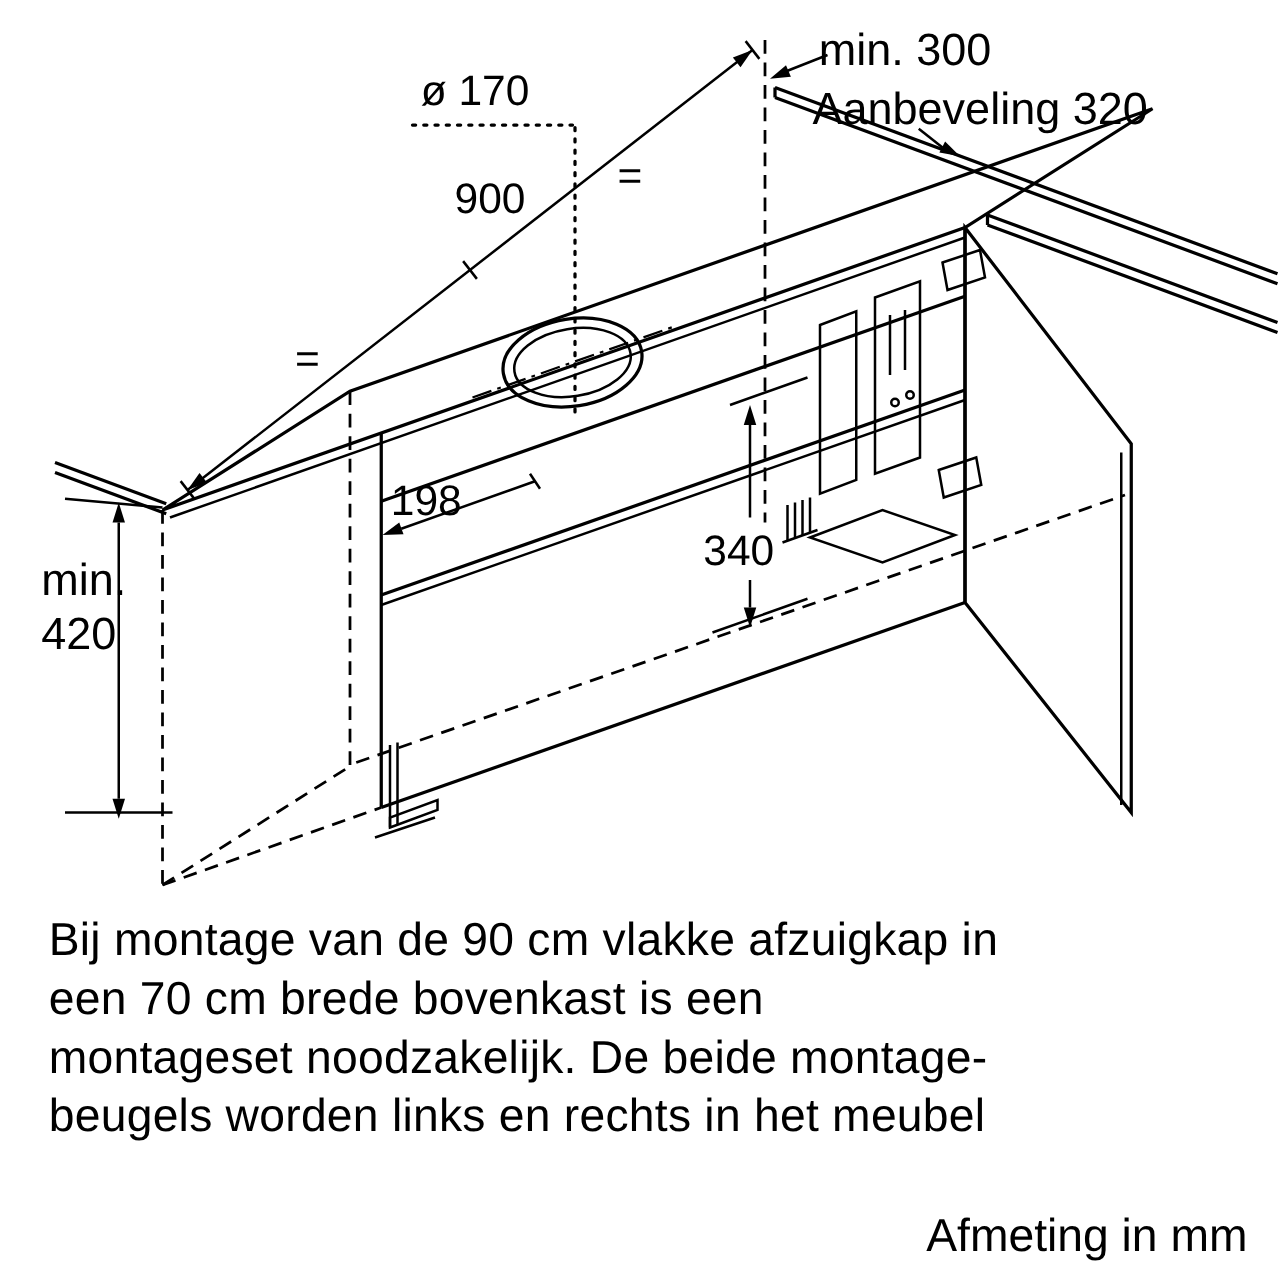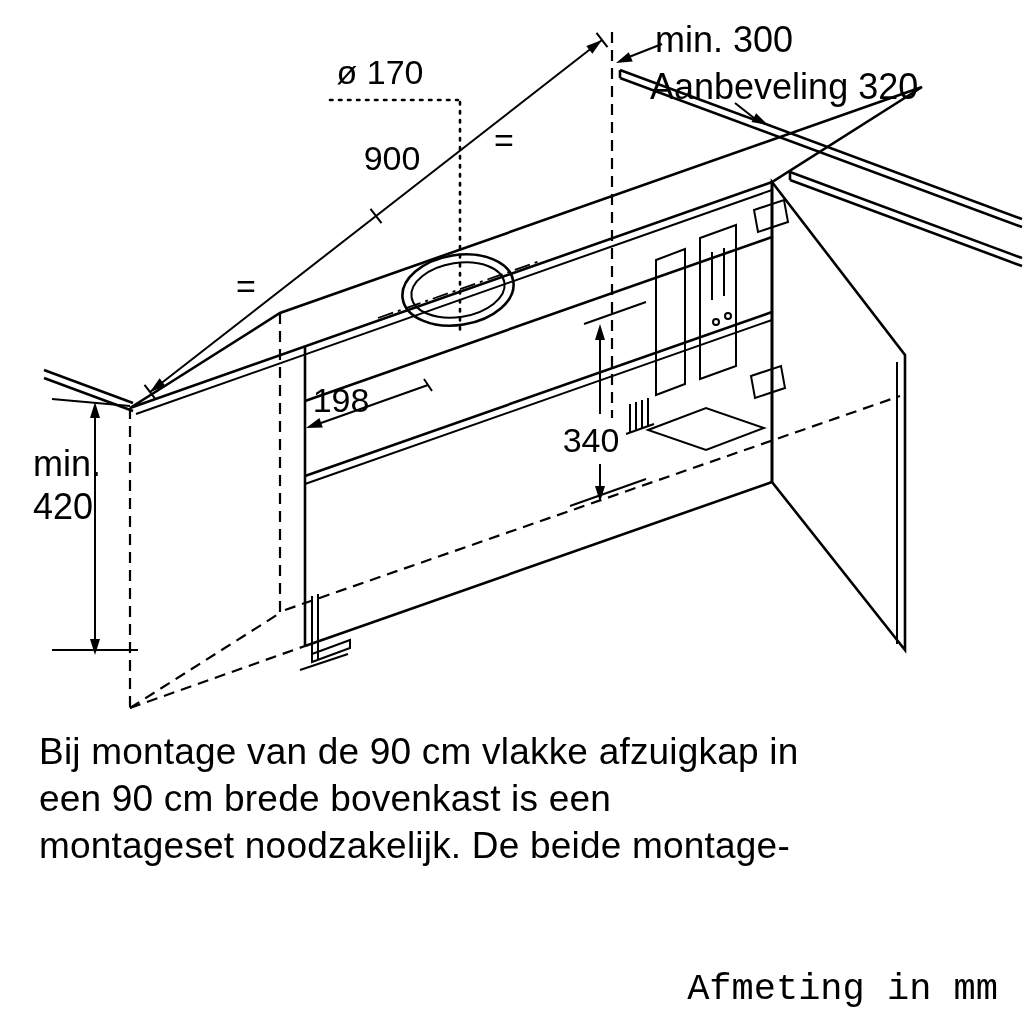--- a/index.html
+++ b/index.html
@@ -10,21 +10,21 @@
   .drawing{position:absolute;left:0;top:0;}
   svg text{font-family:"Liberation Sans",sans-serif;fill:#000;}
   .dim-label{font-size:34px;}
   .dim-label-lg{font-size:36px;}
   .caption{
     position:absolute;left:39px;top:728px;width:980px;
     font-size:37px;line-height:47px;letter-spacing:.2px;
   }
   .caption div{white-space:nowrap;}
   .units-note{
-    position:absolute;right:26px;top:968px;font-size:37px;text-align:right;font-family:Liberation Mono, monospace;
+    position:absolute;right:26px;top:968px;font-size:37px;text-align:right;
   }
   .obj{stroke:#000;stroke-width:2.6;fill:none;}
   .thin{stroke:#000;stroke-width:2;fill:none;}
   .hid{stroke:#000;stroke-width:2.2;fill:none;stroke-dasharray:11 7;}
   .dot{stroke:#000;stroke-width:2.6;fill:none;stroke-dasharray:2.5 6.5;stroke-linecap:round;}
   .cl{stroke:#000;stroke-width:1.8;fill:none;stroke-dasharray:16 5 3 5;}
   .arr{fill:#000;stroke:none;}
 </style>
 </head>
 <body>
@@ -158,19 +158,20 @@
         <polygon class="arr" points="95,655 90,639 100,639"></polygon>
         <text class="dim-label-lg" x="33" y="476">min.</text>
         <text class="dim-label-lg" x="33" y="519">420</text>
       </g>
 
     </g>
   </svg>
 
   <div class="caption">
     <div>Bij montage van de 90 cm vlakke afzuigkap in</div>
-    <div>een 90 cm brede bovenkast is een</div>
+    <div>een 70 cm brede bovenkast is een</div>
     <div>montageset noodzakelijk. De beide montage-</div>
+    <div>beugels worden links en rechts in het meubel</div>
   </div>
 
   <div class="units-note">Afmeting in mm</div>
 
 </div>
 
 </body></html>

